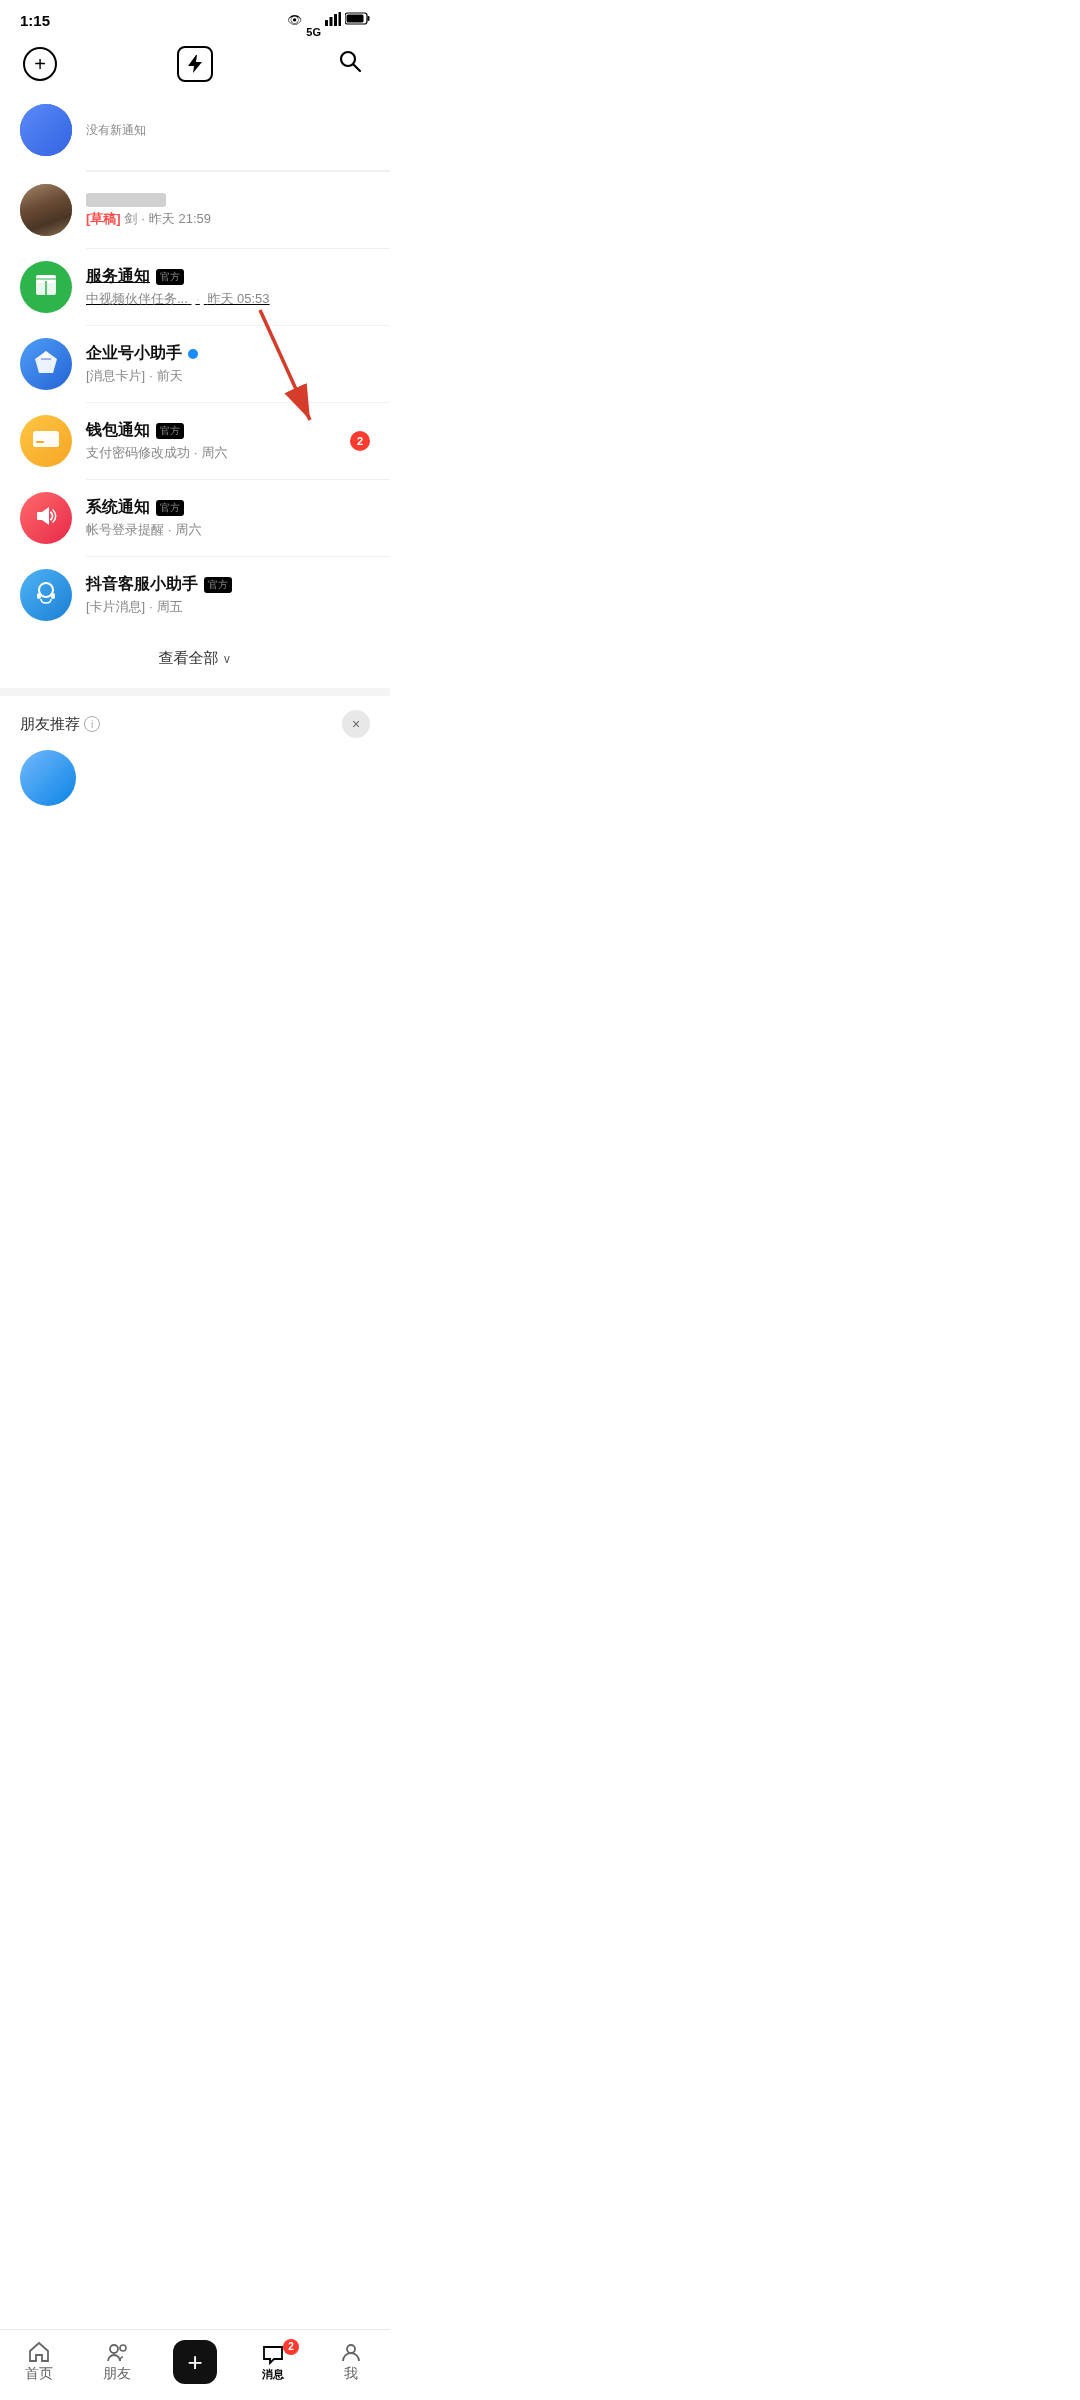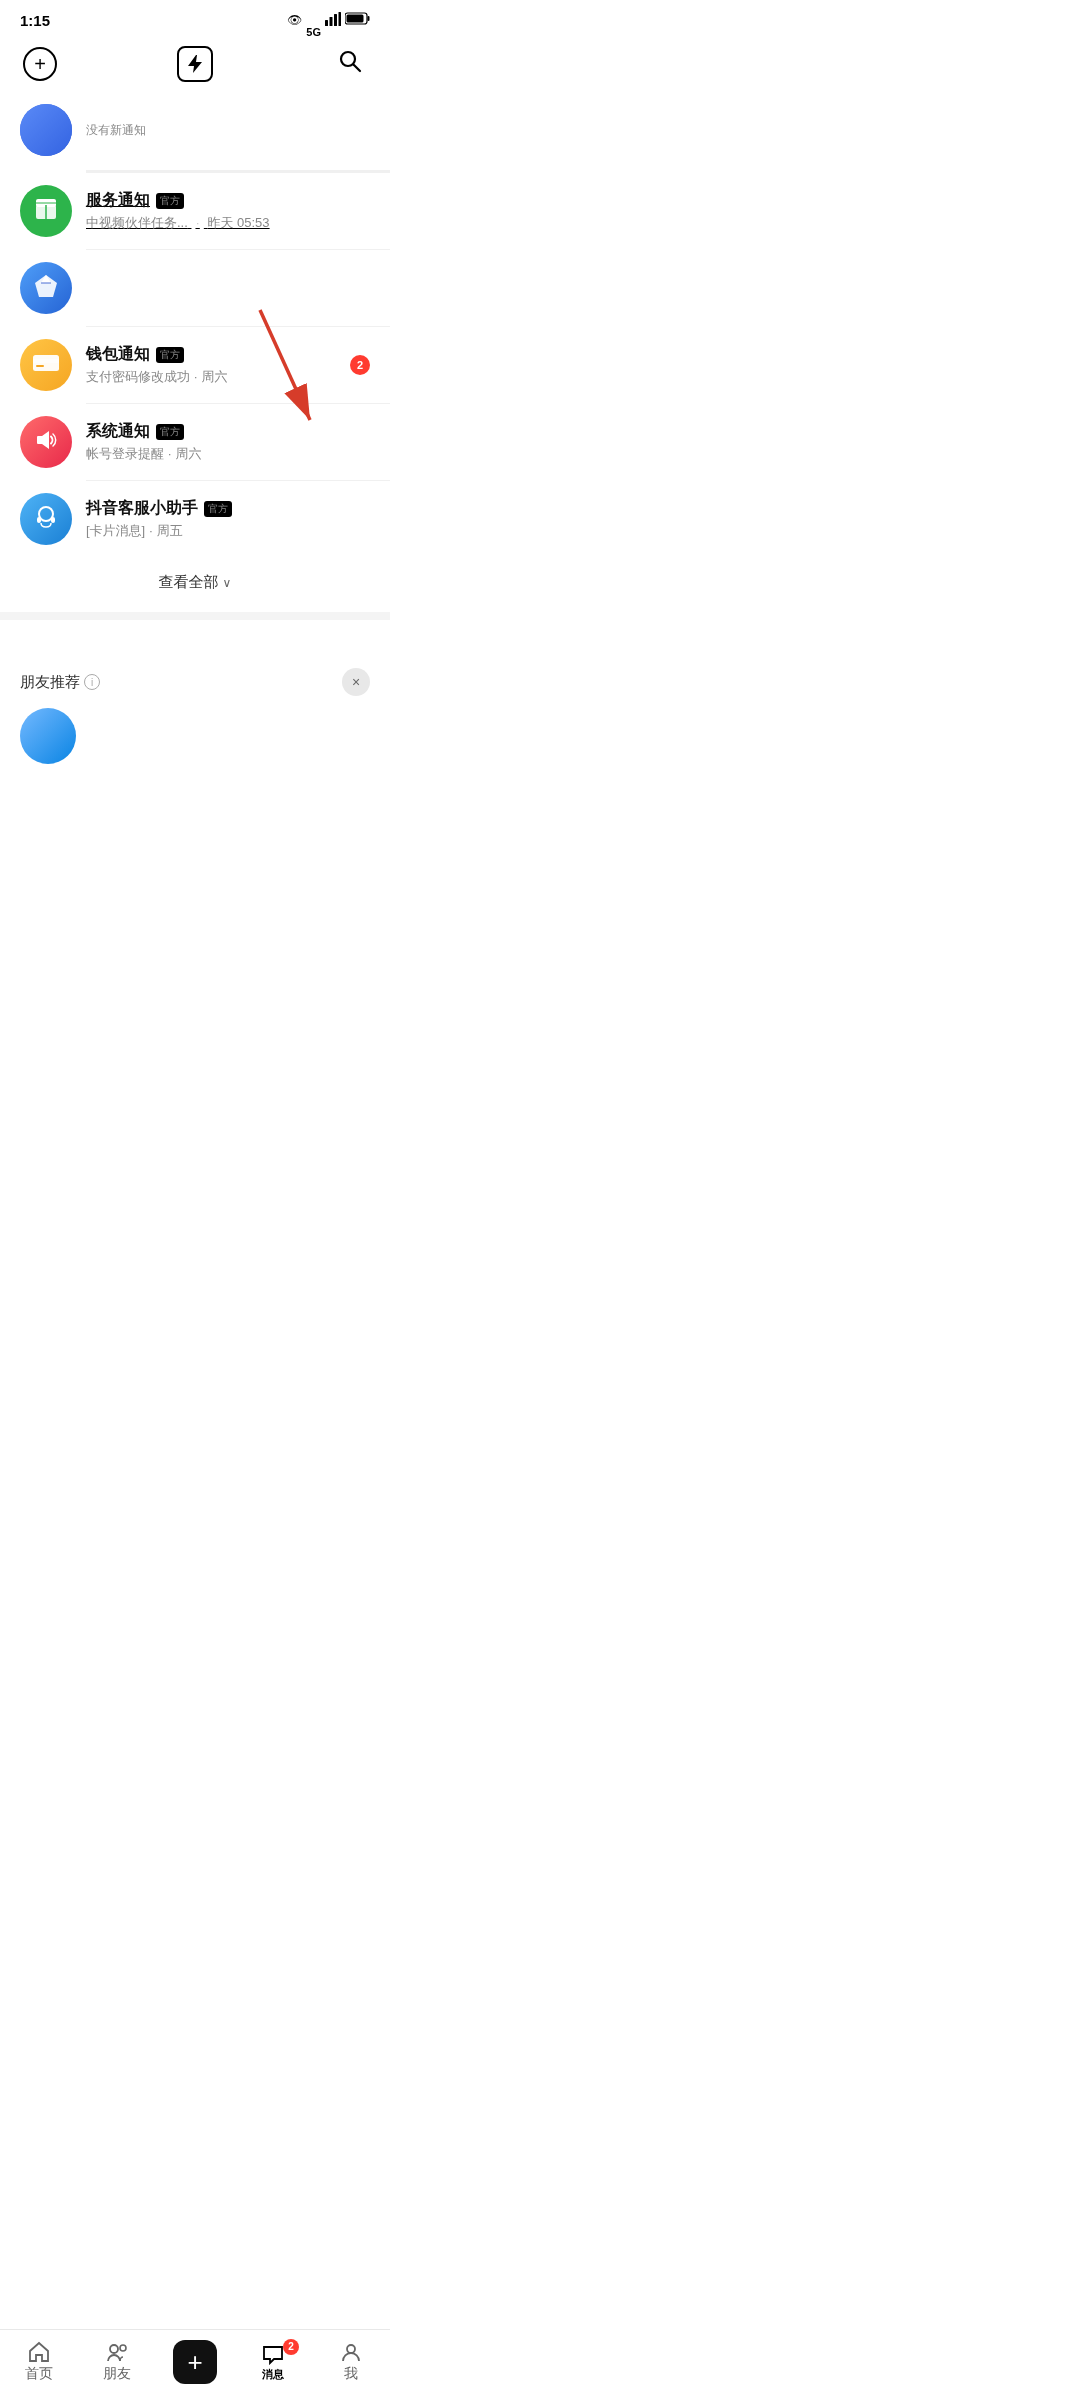--- a/index.html
+++ b/index.html
@@ -285,21 +285,20 @@
       background: #fff;
       border-top: 8px solid #f4f4f4;
       padding: 14px 20px 12px;
     }
 
     .friends-header {
       display: flex;
       justify-content: space-between;
       align-items: center;
       margin-bottom: 12px;
-      margin-top: 34px;
     }
 
     .friends-title {
       font-size: 15px;
       color: #333;
       font-weight: 500;
       display: flex;
       align-items: center;
       gap: 4px;
     }
@@ -506,20 +505,32 @@
       <div style="position:absolute;top:-4px;left:-4px;width:60px;height:60px;background:linear-gradient(135deg,#5d8df8,#3060e0);border-radius:50%;"></div>
     </div>
     <span class="no-notify-text">没有新通知</span>
   </div>
 
   <div class="divider"></div>
 
 
   <div class="divider"></div>
 
+  <div class="list-item">
+    <div class="avatar-photo"></div>
+    <div class="item-content">
+      <div class="item-title-row">
+        <span class="blurred-name"></span>
+      </div>
+      <div class="item-subtitle">
+        <span class="draft-tag">[草稿]</span>
+        <span>剑 · 昨天 21:59</span>
+      </div>
+    </div>
+  </div>
 
   <div class="divider"></div>
 
   <div class="list-item" style="position:relative;text-decoration:underline;">
     <div class="avatar avatar-green">
       <span>
         <svg width="28" height="28" viewBox="0 0 28 28" fill="none">
           <rect x="4" y="10" width="20" height="14" rx="2" fill="white" fill-opacity="0.9"></rect>
           <rect x="4" y="4" width="20" height="8" rx="2" fill="white"></rect>
           <line x1="14" y1="10" x2="14" y2="24" stroke="#2db44b" stroke-width="1.5"></line>
@@ -545,20 +556,27 @@
   <div class="list-item">
     <div class="avatar avatar-blue-diamond">
       <span>
         <svg width="30" height="30" viewBox="0 0 30 30" fill="none">
           <path d="M15 4L26 12L22 26H8L4 12L15 4Z" fill="white" fill-opacity="0.9"></path>
           <path d="M15 4L20 12H10L15 4Z" fill="white"></path>
           <line x1="10" y1="12" x2="20" y2="12" stroke="#4a6fd4" stroke-width="1"></line>
         </svg>
       </span>
     </div>
+    <div class="item-content">
+      <div class="item-title-row">
+        <span class="item-title">企业号小助手</span>
+        <div class="blue-dot"></div>
+      </div>
+      <div class="item-subtitle">[消息卡片] · 前天</div>
+    </div>
   </div>
 
   <div class="divider"></div>
 
   <div class="list-item">
     <div class="avatar avatar-yellow">
       <span>
         <svg width="28" height="20" viewBox="0 0 28 20" fill="none">
           <rect x="1" y="2" width="26" height="16" rx="2.5" fill="white" fill-opacity="0.95"></rect>
           <rect x="1" y="6" width="26" height="4" fill="white" fill-opacity="0.5"></rect>

